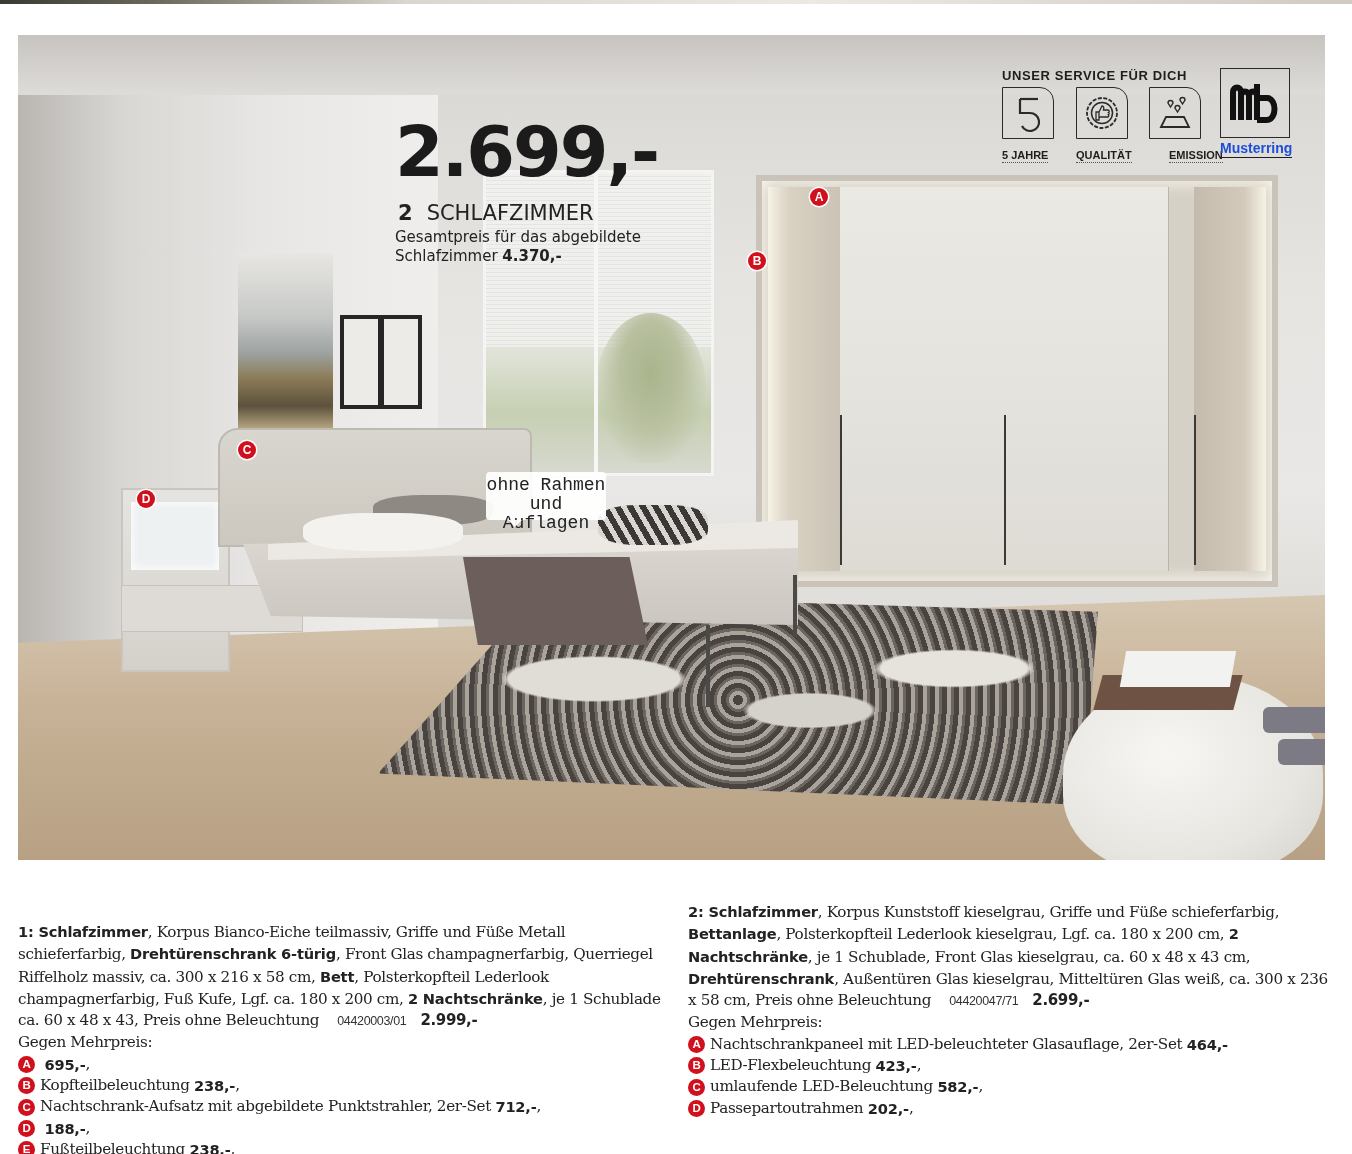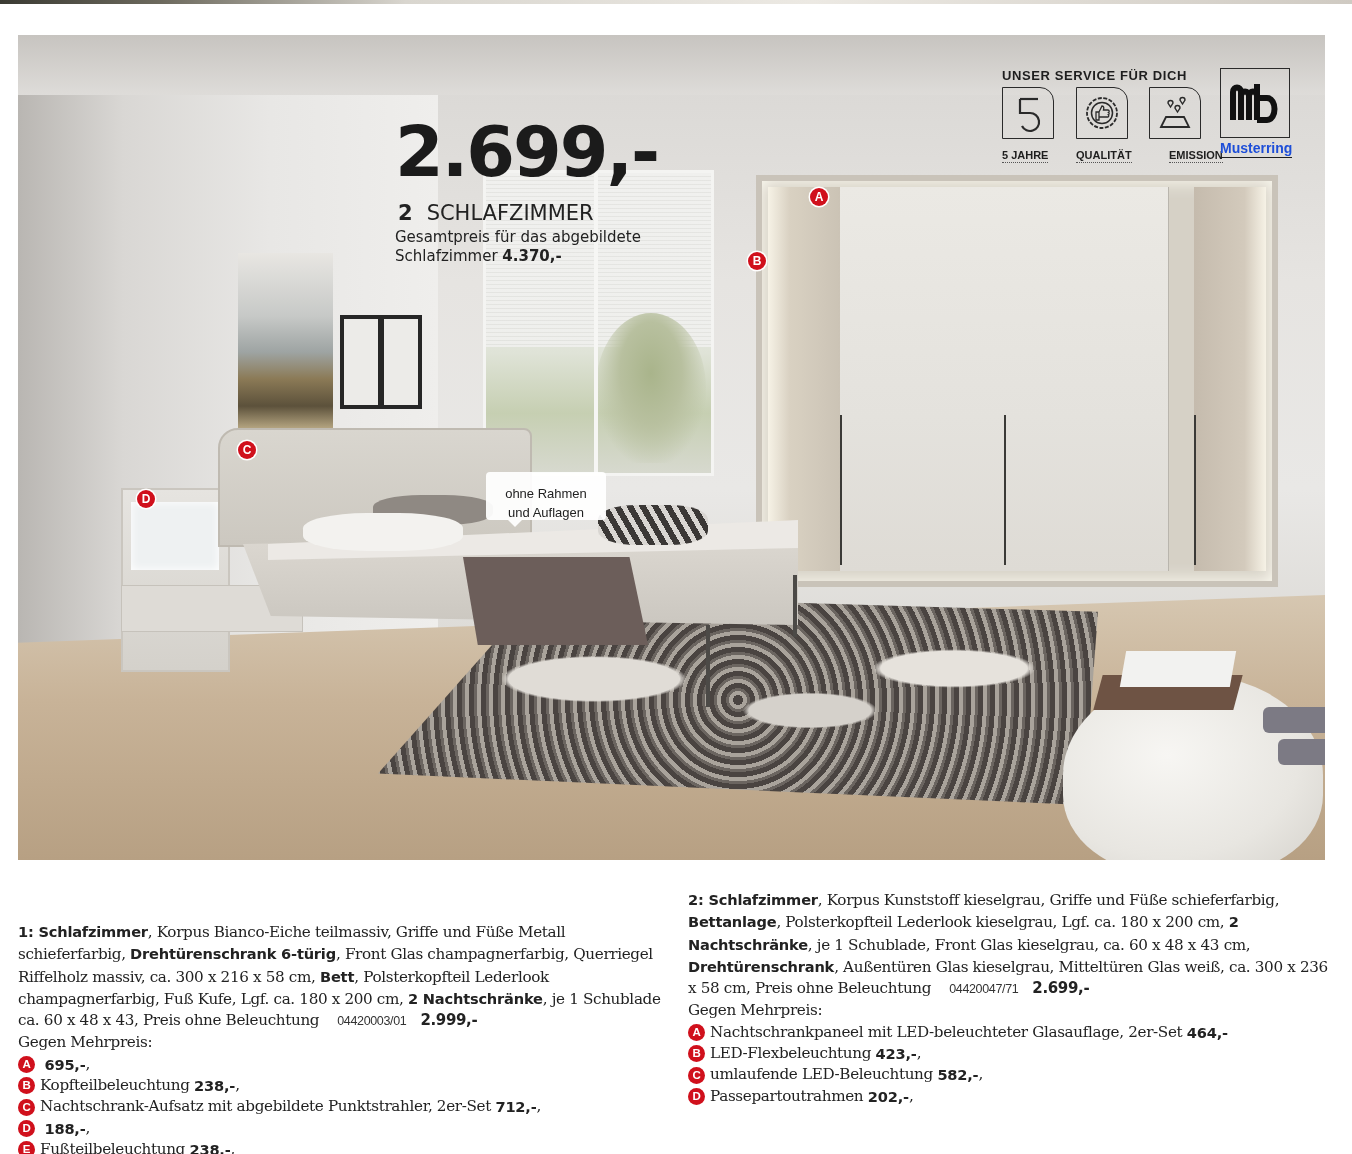--- a/index.html
+++ b/index.html
@@ -79,21 +79,21 @@
   .towel-grey.g2 { top: 704px; left: 1260px; }
   .shirt { position: absolute; left: 1105px; top: 616px; width: 110px; height: 36px; background: #f2f2f0; transform: skewX(-10deg); }
 
   
   .marker { position: absolute; width: 18px; height: 18px; border-radius: 50%; background: #d0101c;
     color: #ffffff; font-family: "Liberation Sans", sans-serif; font-weight: bold; font-size: 12px;
     line-height: 18px; text-align: center; box-shadow: 0 0 0 1.5px #ffffff; }
 
   .callout { position: absolute; left: 486px; top: 472px; width: 120px; height: 48px;
     background: rgba(255,255,255,0.93); border-radius: 4px; text-align: center;
-    font-family: Liberation Sans, sans-serif; font-size: 13px; line-height: 19px; color: #222; padding-top: 12px; box-sizing: border-box; }
+    font-family: Liberation Mono, monospace; font-size: 18px; line-height: 19px; color: #222; padding-top: 4px; box-sizing: border-box; }
   .callout::after { content: ""; position: absolute; left: 22px; bottom: -7px; border-left: 7px solid transparent;
     border-right: 7px solid transparent; border-top: 7px solid rgba(255,255,255,0.93); }
 
   
   .price { position: absolute; left: 395px; top: 112px; font-family: "DejaVu Sans", sans-serif; font-weight: bold;
     font-size: 70px; line-height: 80px; letter-spacing: -2px; color: #1b1b1b; }
   .subhead { position: absolute; left: 398px; top: 200px; font-size: 21px; line-height: 26px; color: #222; }
   .subhead .num { font-weight: bold; margin-right: 14px; }
   .totalprice { position: absolute; left: 395px; top: 228px; font-size: 15px; line-height: 19px; color: #222; }
   .totalprice b { font-weight: bold; }
@@ -107,21 +107,21 @@
     font-size: 11px; color: #1e1e1e; border-bottom: 1px dotted #555; padding-bottom: 1px; }
   .musterring { position: absolute; left: 1220px; top: 68px; width: 70px; height: 70px; border: 1.5px solid #2a2a2a;
     box-sizing: border-box; display: flex; align-items: center; justify-content: center; }
   .musterring-label { position: absolute; left: 1220px; top: 140px; font-family: "Liberation Sans", sans-serif;
     font-weight: bold; font-size: 14px; color: #1d4ed8; border-bottom: 1.5px solid #1e1e1e; line-height: 17px; }
 
   
   .col { position: absolute; top: 889px; width: 650px; font-family: "DejaVu Serif", serif; font-size: 15.2px;
     line-height: 21.3px; color: #222; letter-spacing: -0.35px; }
   .col.c1 { left: 18px; margin-top: 32px; }
-  .col.c2 { left: 688px; }
+  .col.c2 { left: 688px; margin-top: 12px; }
   .col p { margin: 0; }
   .col b { font-family: "DejaVu Sans", sans-serif; font-weight: bold; letter-spacing: -0.2px; font-size: 14.6px; }
   .col .artno { font-family: "Liberation Sans", sans-serif; font-size: 12.5px; margin: 0 14px 0 18px; color: #333; }
   .col .mainprice { font-family: "DejaVu Sans", sans-serif; font-weight: bold; font-size: 15px; }
   .extra { display: flex; align-items: center; }
   .extra .bullet { flex: 0 0 auto; width: 17px; height: 17px; border-radius: 50%; background: #d0101c; color: #fff;
     font-family: "Liberation Sans", sans-serif; font-weight: bold; font-size: 11.5px; line-height: 17px; text-align: center;
     margin-right: 5px; }
 </style>
 </head>

